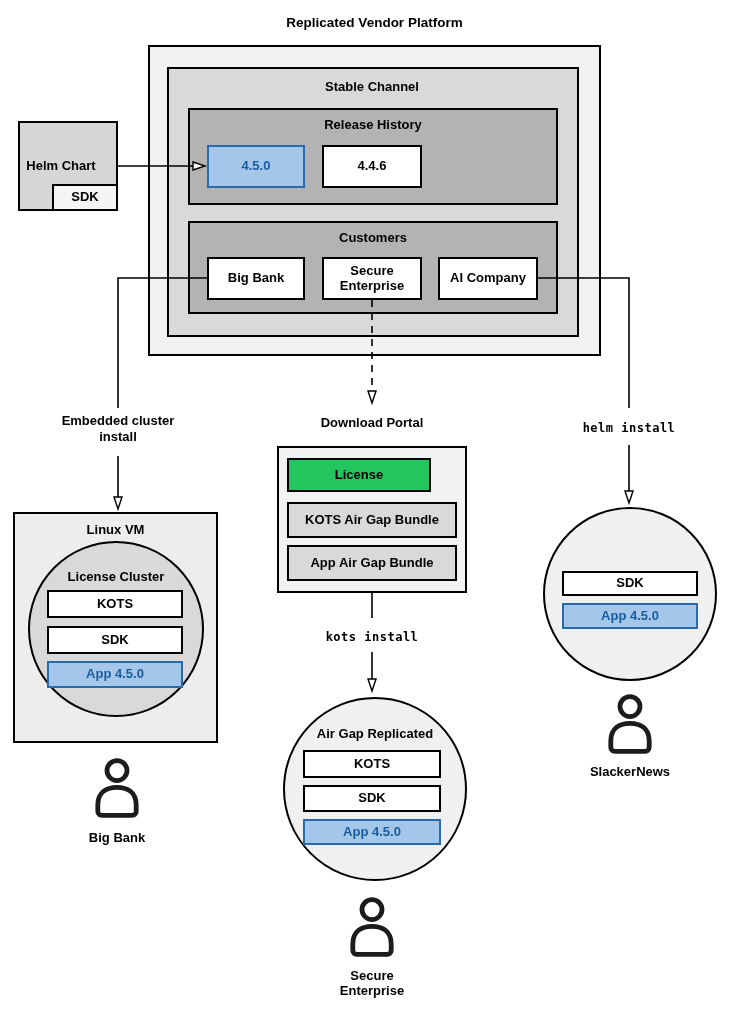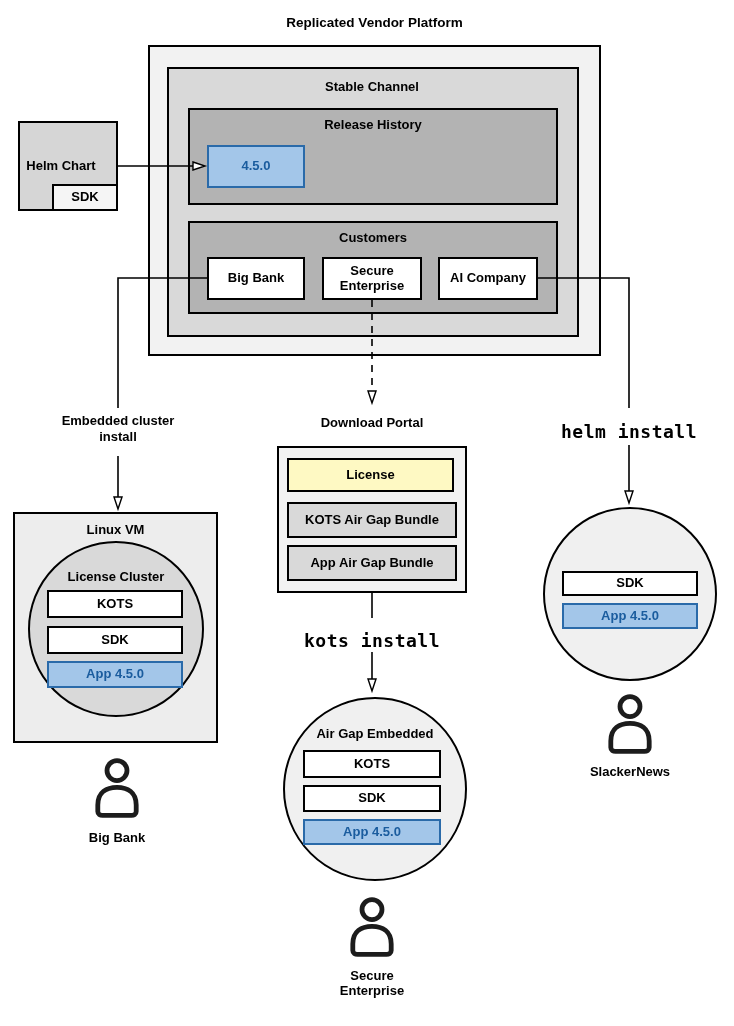--- a/index.html
+++ b/index.html
@@ -6,21 +6,21 @@
   #diagram{position:relative;width:734px;height:1026px;background:#fff;
     font-family:"Liberation Sans",sans-serif;color:#000;overflow:hidden;border-radius:8px;}
   .abs{position:absolute;box-sizing:border-box;}
   .box{border:2px solid #000;}
   .lbl{font-weight:bold;font-size:13px;text-align:center;line-height:1.25;}
   .cell{display:flex;align-items:center;justify-content:center;text-align:center;
     font-weight:bold;font-size:13px;background:#fff;border:2px solid #000;line-height:1.15;}
   .blue{background:#a3c6e9 !important;border-color:#2a6aa9 !important;color:#1a5c9e !important;}
   .circle{border-radius:50%;border:2px solid #000;}
   .mono{font-family:"DejaVu Sans Mono","Liberation Mono",monospace;font-weight:bold;
-    font-size:18px;text-align:center;letter-spacing:0.5px;}
+    font-size:12px;text-align:center;letter-spacing:0.5px;}
   .bg-l1{background:#f2f2f2;}
   .bg-l2{background:#d9d9d9;}
   .bg-l3{background:#b3b3b3;}
   .bg-vm{background:#ededed;}
   .bg-circle{background:#f0f0f0;}
   svg.overlay{position:absolute;left:0;top:0;z-index:10;pointer-events:none;}
   .person{z-index:3;}
 </style>
 </head>
 <body>
@@ -30,51 +30,52 @@
   <div class="abs lbl" style="left:148px;top:15px;width:453px;font-size:13.5px;">Replicated Vendor Platform</div>
 
   <div class="abs box bg-l1" style="left:148px;top:45px;width:453px;height:311px;"></div>
 
   <div class="abs box bg-l2" style="left:167px;top:67px;width:412px;height:270px;"></div>
   <div class="abs lbl" style="left:167px;top:79px;width:410px;">Stable Channel</div>
 
   <div class="abs box bg-l3" style="left:188px;top:108px;width:370px;height:97px;"></div>
   <div class="abs lbl" style="left:188px;top:117px;width:370px;">Release History</div>
   <div class="abs cell blue" style="left:207px;top:145px;width:98px;height:43px;">4.5.0</div>
+  <div class="abs cell" style="left:322px;top:145px;width:100px;height:43px;">4.4.6</div>
 
   <div class="abs box bg-l3" style="left:188px;top:221px;width:370px;height:93px;"></div>
   <div class="abs lbl" style="left:188px;top:230px;width:370px;">Customers</div>
   <div class="abs cell" style="left:207px;top:257px;width:98px;height:43px;">Big Bank</div>
   <div class="abs cell" style="left:322px;top:257px;width:100px;height:43px;padding:0 6px;">Secure Enterprise</div>
   <div class="abs cell" style="left:438px;top:257px;width:100px;height:43px;">AI Company</div>
 
   <div class="abs box" style="left:18px;top:121px;width:100px;height:90px;background:#d6d6d6;"></div>
   <div class="abs lbl" style="left:18px;top:158px;width:86px;">Helm Chart</div>
   <div class="abs cell" style="left:52px;top:184px;width:66px;height:27px;background:#f5f5f5;z-index:2;">SDK</div>
 
   <div class="abs lbl" style="left:43px;top:413px;width:150px;">Embedded cluster install</div>
   <div class="abs lbl" style="left:292px;top:415px;width:160px;">Download Portal</div>
   <div class="abs mono" style="left:549px;top:421px;width:160px;">helm install</div>
   <div class="abs mono" style="left:292px;top:630px;width:160px;">kots install</div>
 
   <div class="abs box bg-l1" style="left:277px;top:446px;width:190px;height:147px;"></div>
-  <div class="abs cell bg-l2" style="left:287px;top:458px;width:167px;height:34px;background:#fef9c3;">License</div>
+  <div class="abs cell bg-l2" style="left:287px;top:458px;width:144px;height:34px;background:#22c55e;">License</div>
   <div class="abs cell" style="left:287px;top:502px;width:170px;height:36px;background:#d9d9d9;">KOTS Air Gap Bundle</div>
   <div class="abs cell" style="left:287px;top:545px;width:170px;height:36px;background:#d9d9d9;">App Air Gap Bundle</div>
 
   <div class="abs box bg-vm" style="left:13px;top:512px;width:205px;height:231px;"></div>
   <div class="abs lbl" style="left:13px;top:522px;width:205px;">Linux VM</div>
   <div class="abs circle bg-l2" style="left:28px;top:541px;width:176px;height:176px;"></div>
   <div class="abs lbl" style="left:28px;top:569px;width:176px;">License Cluster</div>
   <div class="abs cell" style="left:47px;top:590px;width:136px;height:28px;">KOTS</div>
   <div class="abs cell" style="left:47px;top:626px;width:136px;height:28px;">SDK</div>
   <div class="abs cell blue" style="left:47px;top:661px;width:136px;height:27px;">App 4.5.0</div>
 
   <div class="abs circle bg-circle" style="left:283px;top:697px;width:184px;height:184px;"></div>
-  <div class="abs lbl" style="left:283px;top:726px;width:184px;">Air Gap Embedded</div>
+  <div class="abs lbl" style="left:283px;top:726px;width:184px;">Air Gap Replicated</div>
   <div class="abs cell" style="left:303px;top:750px;width:138px;height:28px;">KOTS</div>
   <div class="abs cell" style="left:303px;top:785px;width:138px;height:27px;">SDK</div>
   <div class="abs cell blue" style="left:303px;top:819px;width:138px;height:26px;">App 4.5.0</div>
 
   <div class="abs circle bg-circle" style="left:543px;top:507px;width:174px;height:174px;"></div>
   <div class="abs lbl" style="left:562px;top:538px;width:174px;margin-top:36px;">GKE</div>
   <div class="abs cell" style="left:562px;top:571px;width:136px;height:25px;">SDK</div>
   <div class="abs cell blue" style="left:562px;top:603px;width:136px;height:26px;">App 4.5.0</div>
 
   <div class="abs person" style="left:93px;top:758px;width:48px;height:62px;">

